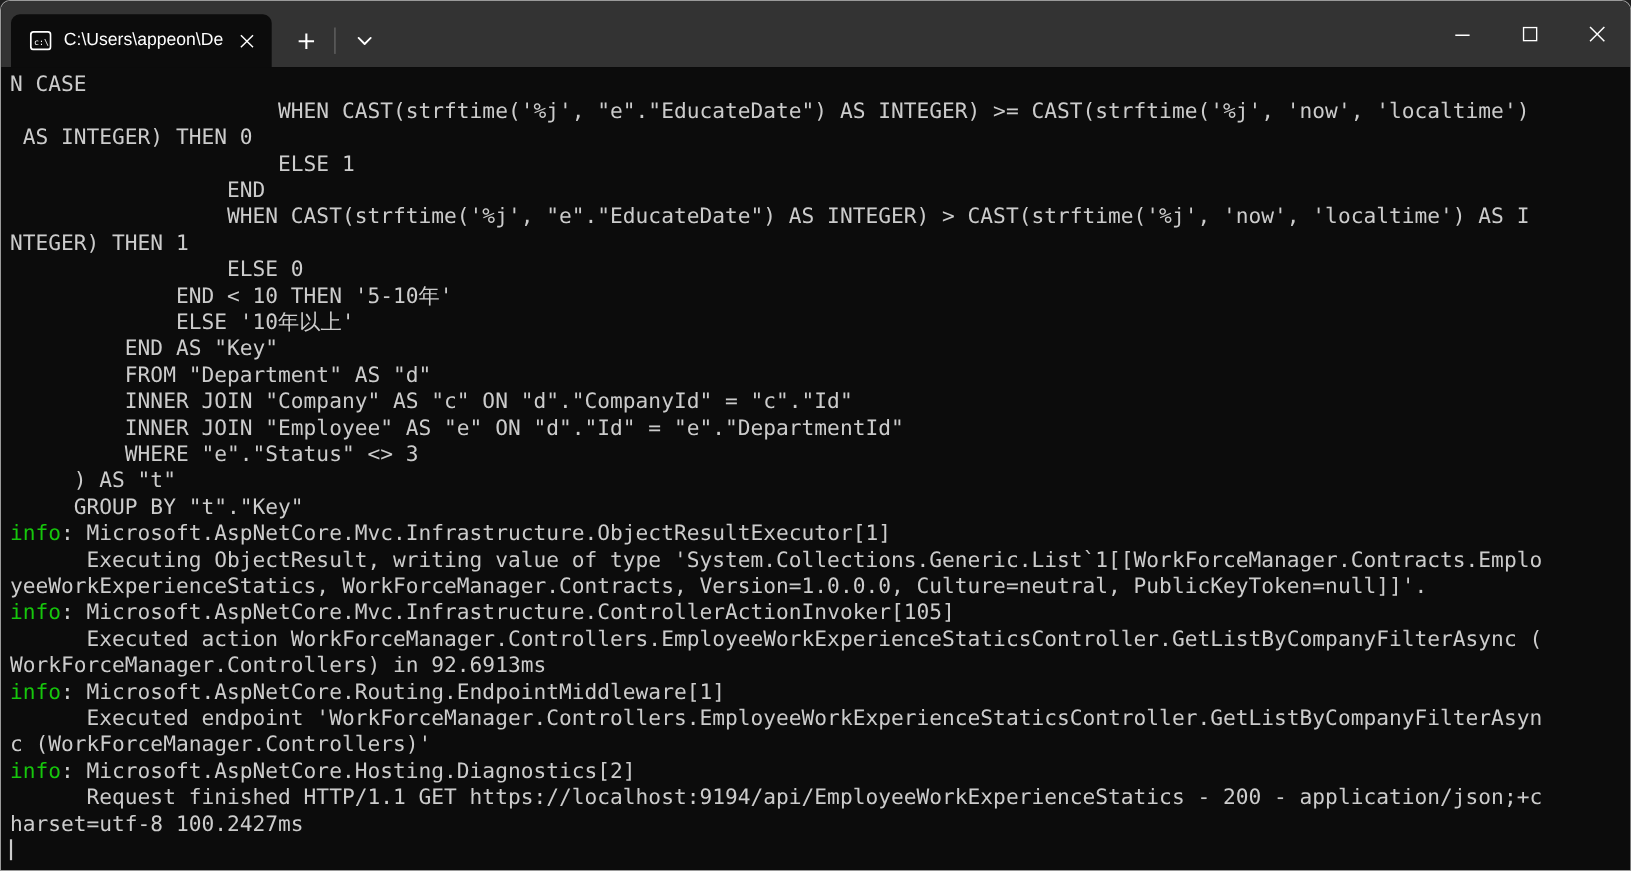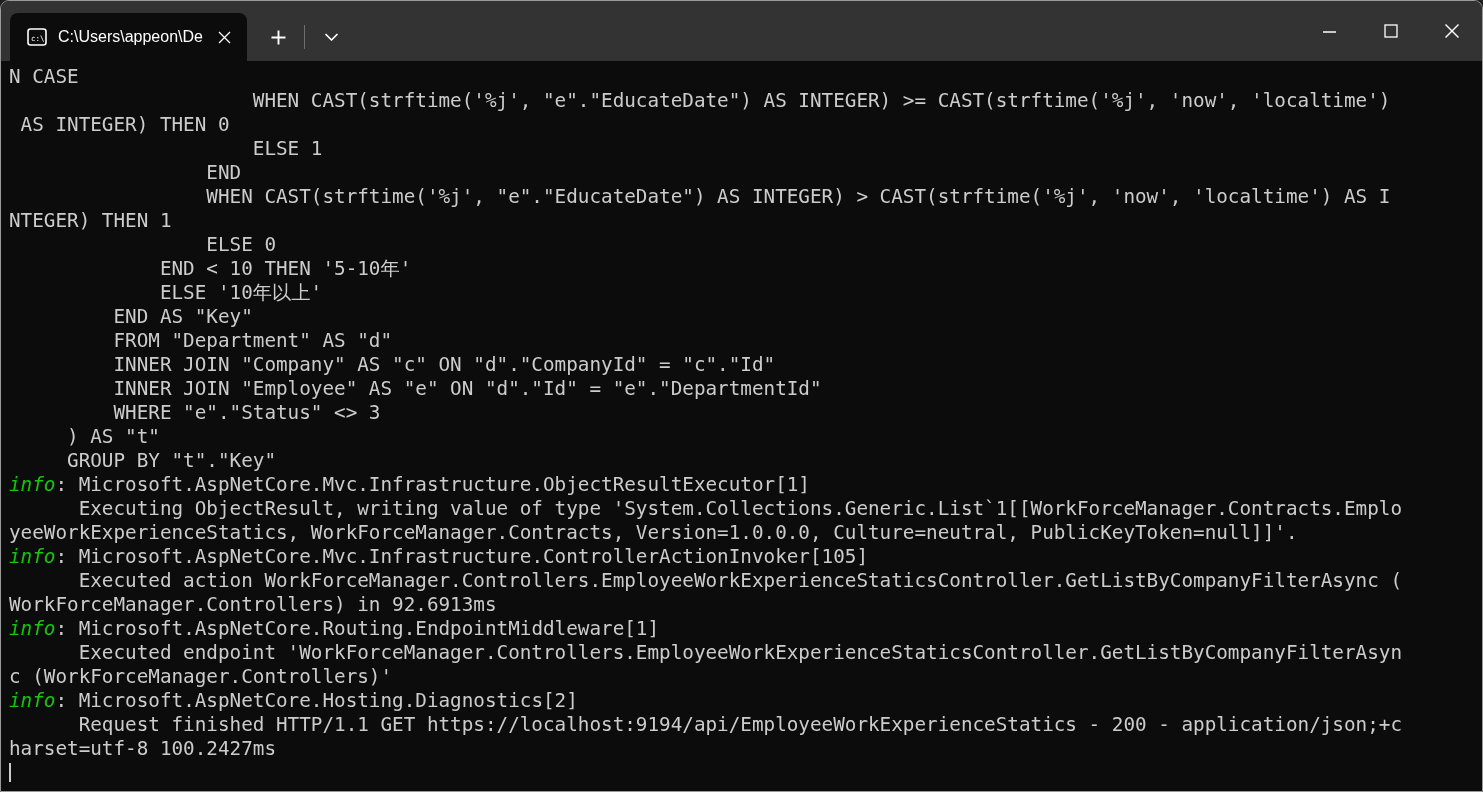--- a/index.html
+++ b/index.html
@@ -137,21 +137,21 @@
     font-size: 19.3px;
     line-height: 24px;
     color: #cccccc;
     white-space: pre;
     letter-spacing: 0px;
     tab-size: 4;
   }
 
   .ln { display: block; height: 24px; }
 
-  .lvl-info { color: #16c60c; font-style: italic; }
+  .lvl-info { color: #16c60c; }
 
   #cursor {
     display: inline-block;
     width: 2px;
     height: 19px;
     background: #cccccc;
     vertical-align: -3px;
   }
 </style>
 </head>

